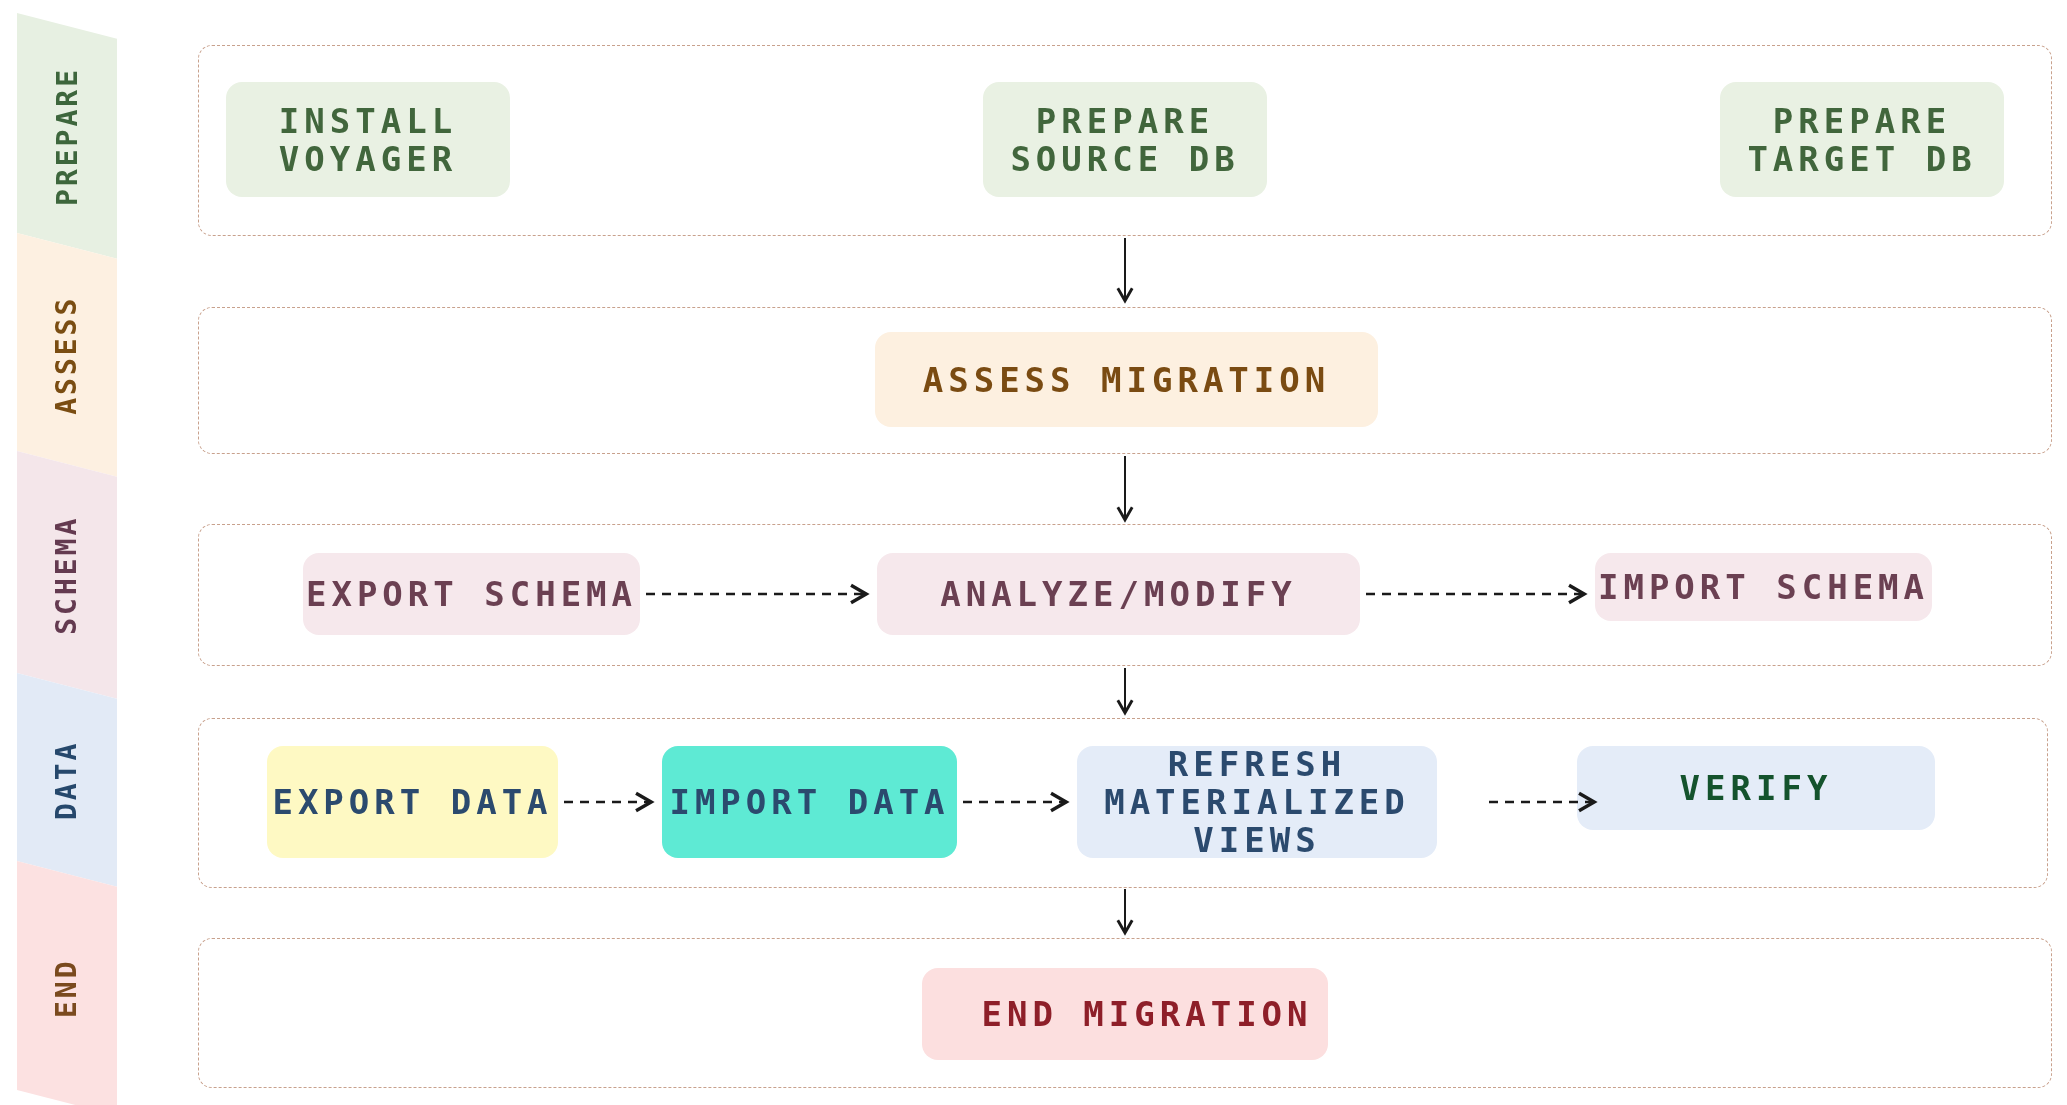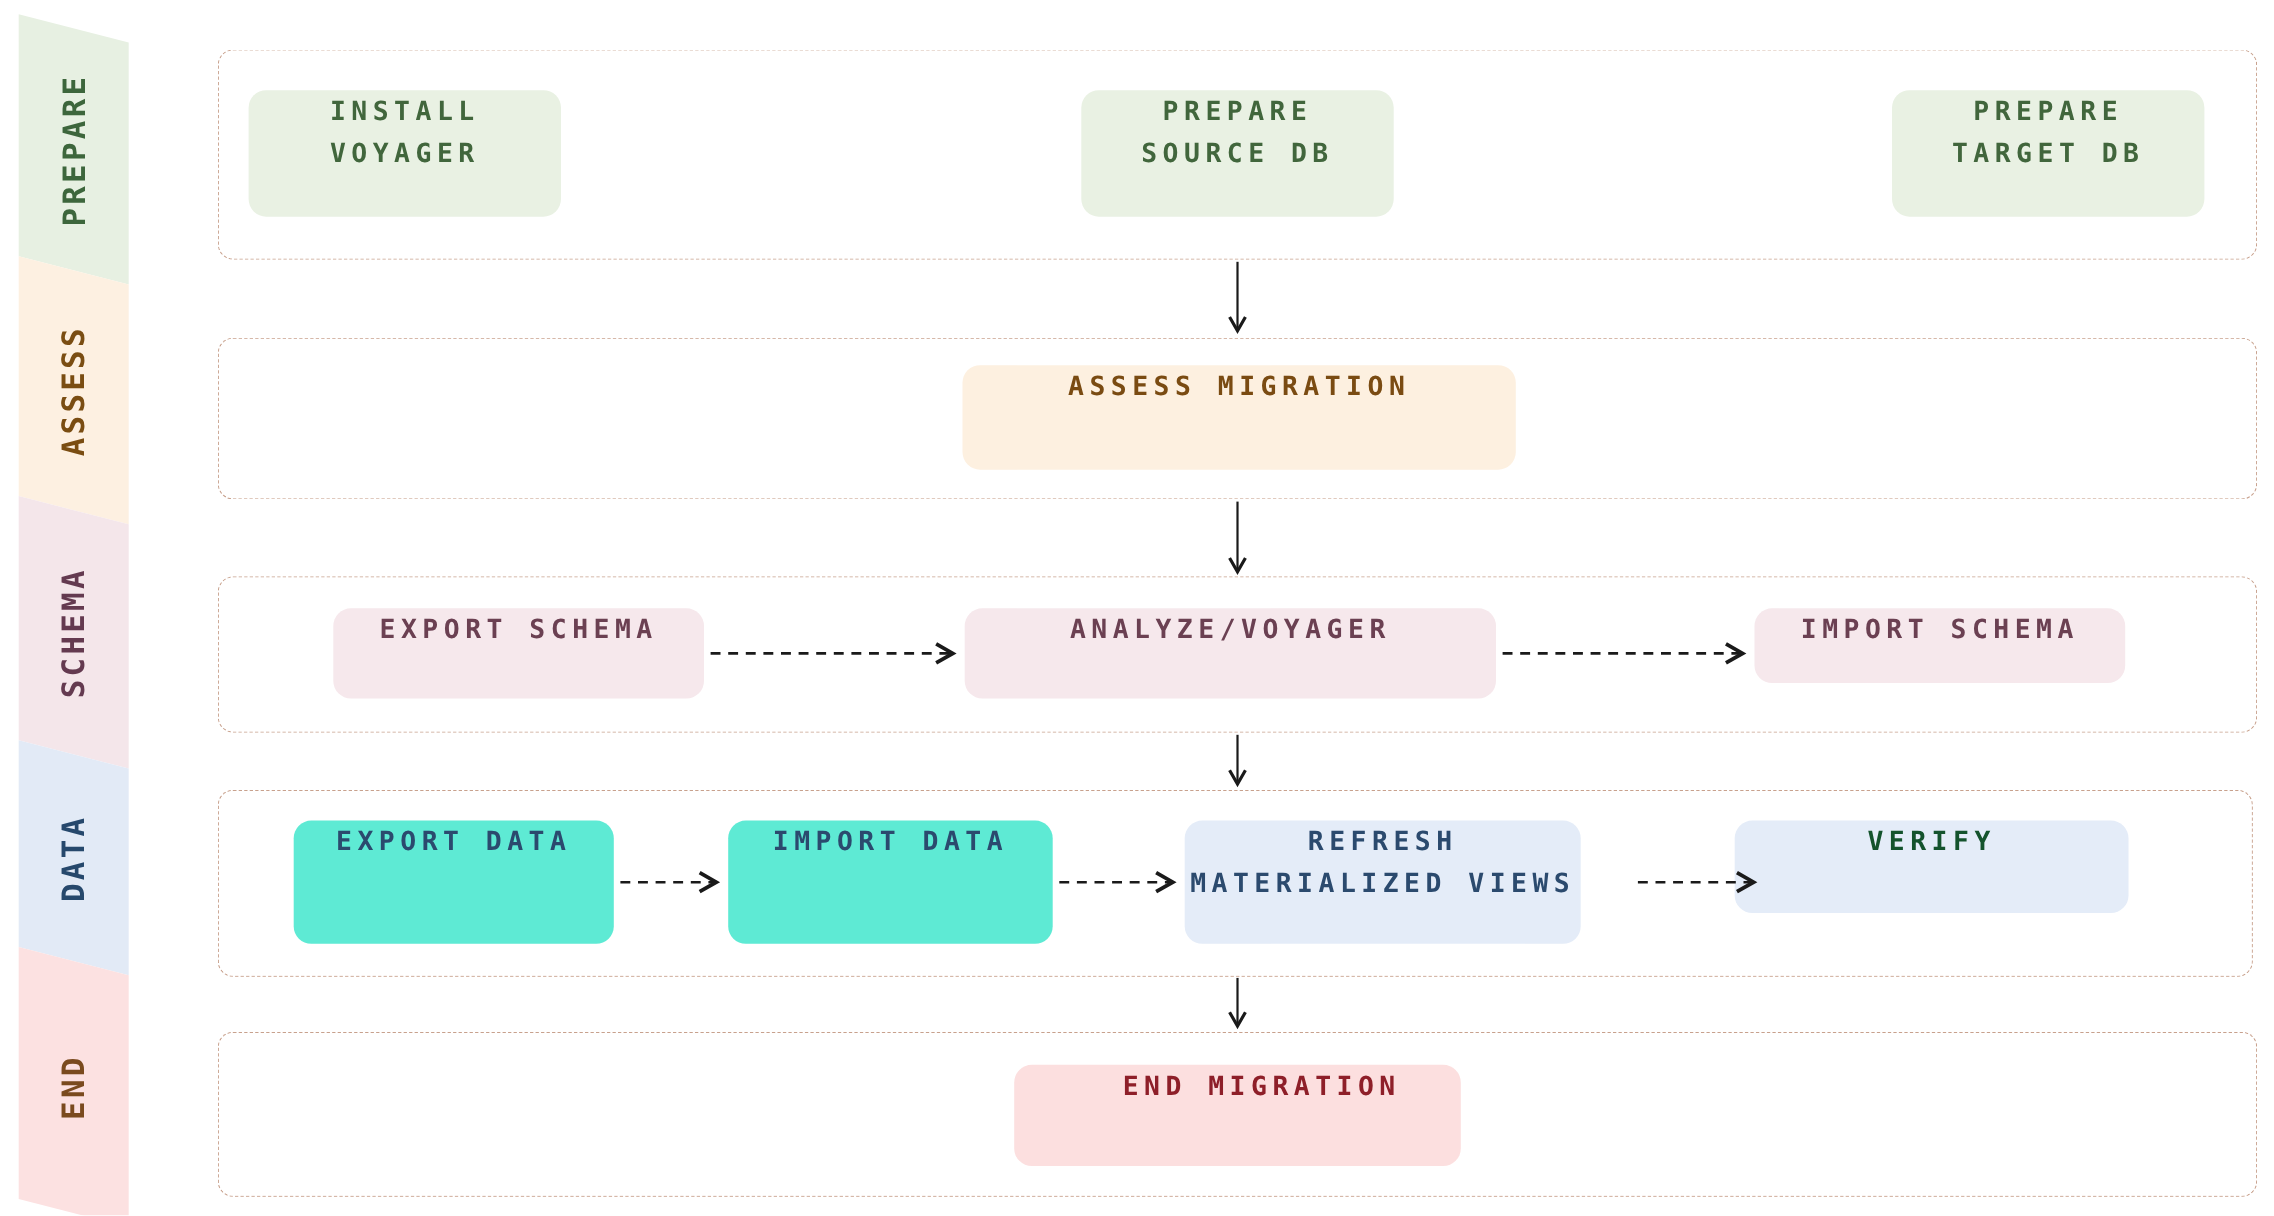--- a/index.html
+++ b/index.html
@@ -31,23 +31,23 @@
     position:absolute;
     border:1.5px dashed #c8a18d;
     border-radius:14px;
     box-sizing:border-box;
     background:transparent;
   }
   
   .box{
     position:absolute;
     border-radius:16px;
-    display:flex;align-items:flex-start;justify-content:center;
+    display:flex;align-items:center;justify-content:center;
     text-align:center;
-    font-size:24px;font-weight:bold;letter-spacing:5px;
+    font-size:34px;font-weight:bold;letter-spacing:5px;
     line-height:38px;
     white-space:pre-line;
     box-sizing:border-box;
   }
   .arrows{position:absolute;left:0;top:0;pointer-events:none;}
 </style>
 </head>
 <body>
 
 <div class="canvas">
@@ -90,27 +90,27 @@
   </div>
 
   <div class="box" style="left: 875px; top: 332px; width: 503px; height: 95px; background: rgb(253, 240, 224); color: rgb(122, 75, 18);">
     <span>ASSESS MIGRATION</span>
   </div>
 
   <div class="box" style="left: 303px; top: 553px; width: 337px; height: 82px; background: rgb(246, 232, 236); color: rgb(107, 64, 82);">
     <span>EXPORT SCHEMA</span>
   </div>
   <div class="box" style="left: 877px; top: 553px; width: 483px; height: 82px; background: rgb(246, 232, 236); color: rgb(107, 64, 82);">
-    <span>ANALYZE/VOYAGER</span>
+    <span>ANALYZE/MODIFY</span>
   </div>
   <div class="box" style="left: 1595px; top: 553px; width: 337px; height: 68px; background: rgb(246, 232, 236); color: rgb(107, 64, 82);">
     <span>IMPORT SCHEMA</span>
   </div>
 
-  <div class="box" style="left: 267px; top: 746px; width: 291px; height: 112px; background: #5eead4; color: rgb(43, 74, 110);">
+  <div class="box" style="left: 267px; top: 746px; width: 291px; height: 112px; background: #fef9c3; color: rgb(43, 74, 110);">
     <span>EXPORT DATA</span>
   </div>
   <div class="box" style="left: 662px; top: 746px; width: 295px; height: 112px; background: #5eead4; color: rgb(43, 74, 110);">
     <span>IMPORT DATA</span>
   </div>
   <div class="box" style="left: 1077px; top: 746px; width: 360px; height: 112px; background: rgb(228, 236, 248); color: rgb(43, 74, 110);">
     <span>REFRESH
 MATERIALIZED VIEWS</span>
   </div>
   <div class="box" style="left: 1577px; top: 746px; width: 358px; height: 84px; background: rgb(228, 236, 248); color: #14532d;">

